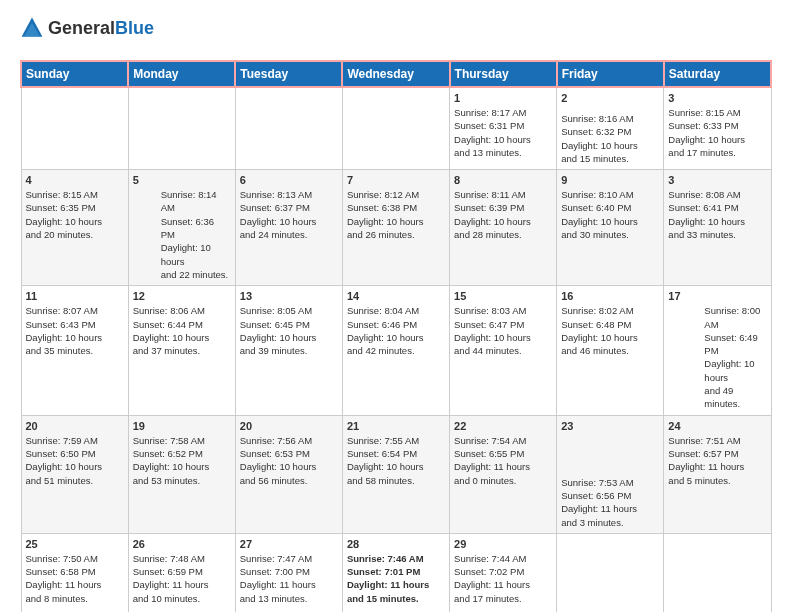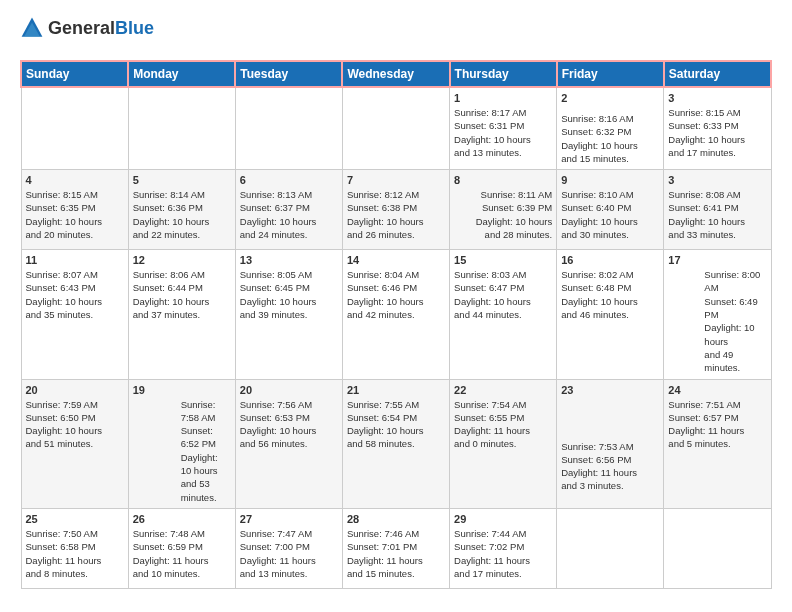--- a/index.html
+++ b/index.html
@@ -146,42 +146,42 @@
       <tr>
         <td>
           <span class="day-number">4</span>
           <div class="day-info" style="white-space: pre-line;">Sunrise: 8:15 AM
 Sunset: 6:35 PM
 Daylight: 10 hours
 and 20 minutes.</div>
         </td>
         <td>
           <span class="day-number">5</span>
-          <div class="day-info" style="white-space: pre-line;">Sunrise: 8:14 AM
+          <div class="day-info" style="white-space: pre-line; margin-left: 28px;">Sunrise: 8:14 AM
 Sunset: 6:36 PM
 Daylight: 10 hours
 and 22 minutes.</div>
         </td>
         <td>
           <span class="day-number">6</span>
           <div class="day-info" style="white-space: pre-line;">Sunrise: 8:13 AM
 Sunset: 6:37 PM
 Daylight: 10 hours
 and 24 minutes.</div>
         </td>
         <td>
           <span class="day-number">7</span>
           <div class="day-info" style="white-space: pre-line;">Sunrise: 8:12 AM
 Sunset: 6:38 PM
 Daylight: 10 hours
 and 26 minutes.</div>
         </td>
         <td>
           <span class="day-number">8</span>
-          <div class="day-info" style="white-space: pre-line; text-align: right;">Sunrise: 8:11 AM
+          <div class="day-info" style="white-space: pre-line;">Sunrise: 8:11 AM
 Sunset: 6:39 PM
 Daylight: 10 hours
 and 28 minutes.</div>
         </td>
         <td>
           <span class="day-number">9</span>
           <div class="day-info" style="white-space: pre-line;">Sunrise: 8:10 AM
 Sunset: 6:40 PM
 Daylight: 10 hours
 and 30 minutes.</div>
@@ -248,21 +248,21 @@
       <tr>
         <td>
           <span class="day-number">20</span>
           <div class="day-info" style="white-space: pre-line;">Sunrise: 7:59 AM
 Sunset: 6:50 PM
 Daylight: 10 hours
 and 51 minutes.</div>
         </td>
         <td>
           <span class="day-number">19</span>
-          <div class="day-info" style="white-space: pre-line; margin-left: 48px;">Sunrise: 7:58 AM
+          <div class="day-info" style="white-space: pre-line;">Sunrise: 7:58 AM
 Sunset: 6:52 PM
 Daylight: 10 hours
 and 53 minutes.</div>
         </td>
         <td>
           <span class="day-number">20</span>
           <div class="day-info" style="white-space: pre-line;">Sunrise: 7:56 AM
 Sunset: 6:53 PM
 Daylight: 10 hours
 and 56 minutes.</div>
@@ -313,21 +313,21 @@
         </td>
         <td>
           <span class="day-number">27</span>
           <div class="day-info" style="white-space: pre-line;">Sunrise: 7:47 AM
 Sunset: 7:00 PM
 Daylight: 11 hours
 and 13 minutes.</div>
         </td>
         <td>
           <span class="day-number">28</span>
-          <div class="day-info" style="white-space: pre-line;">Sunrise: 7:46 AM
+          <div class="day-info" style="white-space: pre-line; font-weight: bold;">Sunrise: 7:46 AM
 Sunset: 7:01 PM
 Daylight: 11 hours
 and 15 minutes.</div>
         </td>
         <td>
           <span class="day-number">29</span>
           <div class="day-info" style="white-space: pre-line;">Sunrise: 7:44 AM
 Sunset: 7:02 PM
 Daylight: 11 hours
 and 17 minutes.</div>

